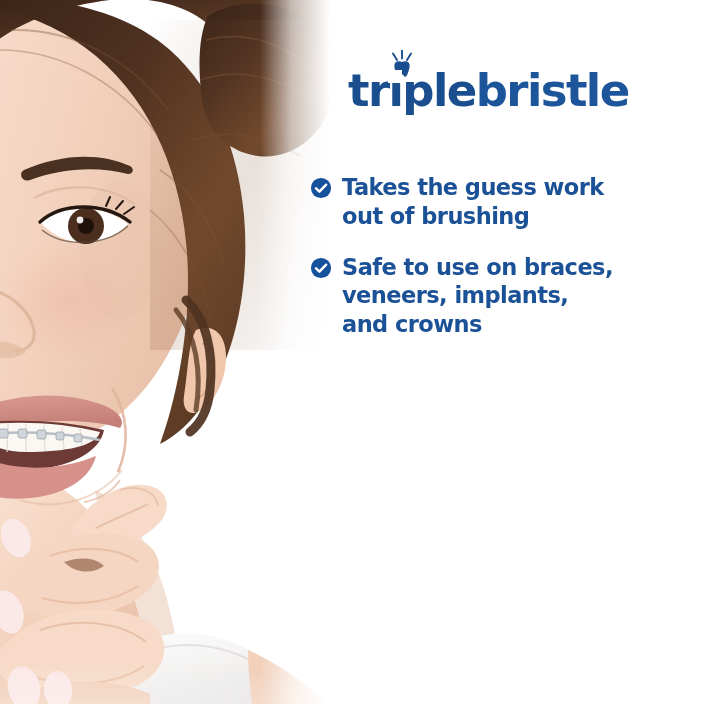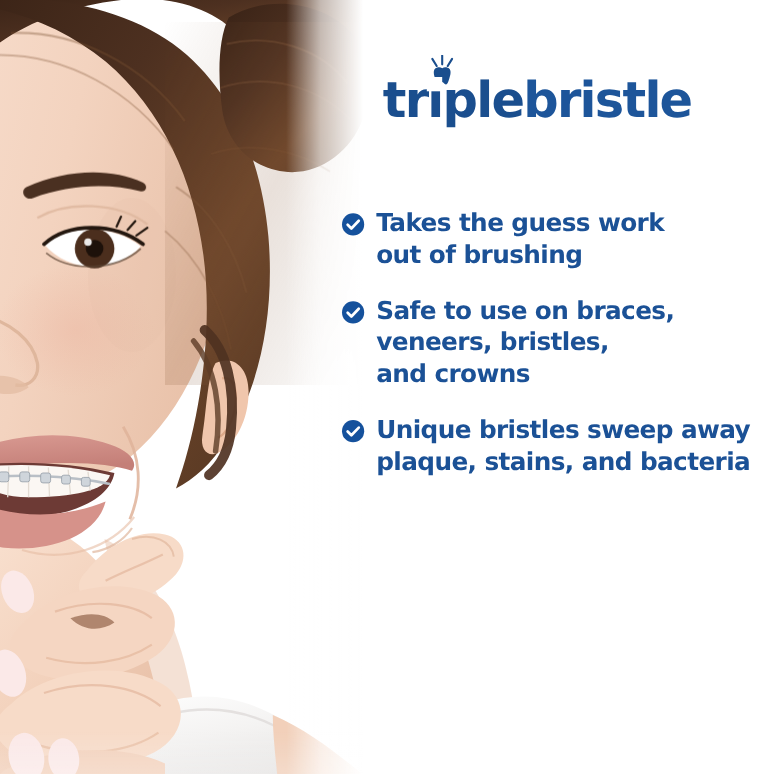--- a/index.html
+++ b/index.html
@@ -86,21 +86,21 @@
     top: 2px;
     width: 14px;
     height: 13px;
     background: #ffffff;
   }
 
   
   .benefits {
     position: absolute;
     left: 310px;
-    top: 189px;
+    top: 173px;
     width: 386px;
   }
   .benefit {
     position: relative;
     display: flex;
     align-items: flex-start;
     margin-bottom: 22px;
   }
   .benefit:last-child { margin-bottom: 0; }
   .check {
@@ -333,28 +333,20 @@
       <div class="benefit-text">Takes the guess work
 out of brushing</div>
     </div>
 
     <div class="benefit">
       <svg class="check" viewBox="0 0 24 24" xmlns="http://www.w3.org/2000/svg">
         <circle cx="12" cy="12" r="11" fill="#15519c"></circle>
         <path d="M 6.6 12.3 L 10.3 16 L 17.6 8.4" fill="none" stroke="#ffffff" stroke-width="2.7" stroke-linecap="round" stroke-linejoin="round"></path>
       </svg>
       <div class="benefit-text">Safe to use on braces,
-veneers, bristles,
+veneers, implants,
 and crowns</div>
     </div>
 
 
-    <div class="benefit">
-      <svg class="check" viewBox="0 0 24 24" xmlns="http://www.w3.org/2000/svg">
-        <circle cx="12" cy="12" r="11" fill="#15519c"></circle>
-        <path d="M 6.6 12.3 L 10.3 16 L 17.6 8.4" fill="none" stroke="#ffffff" stroke-width="2.7" stroke-linecap="round" stroke-linejoin="round"></path>
-      </svg>
-      <div class="benefit-text">Unique bristles sweep away
-plaque, stains, and bacteria</div>
-    </div>
 
   </div>
 </div>
 
 </body></html>

